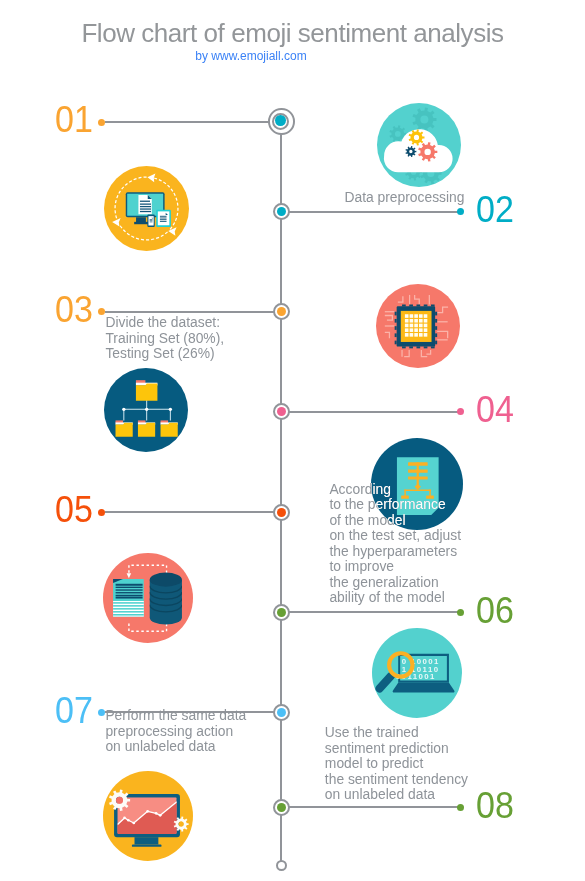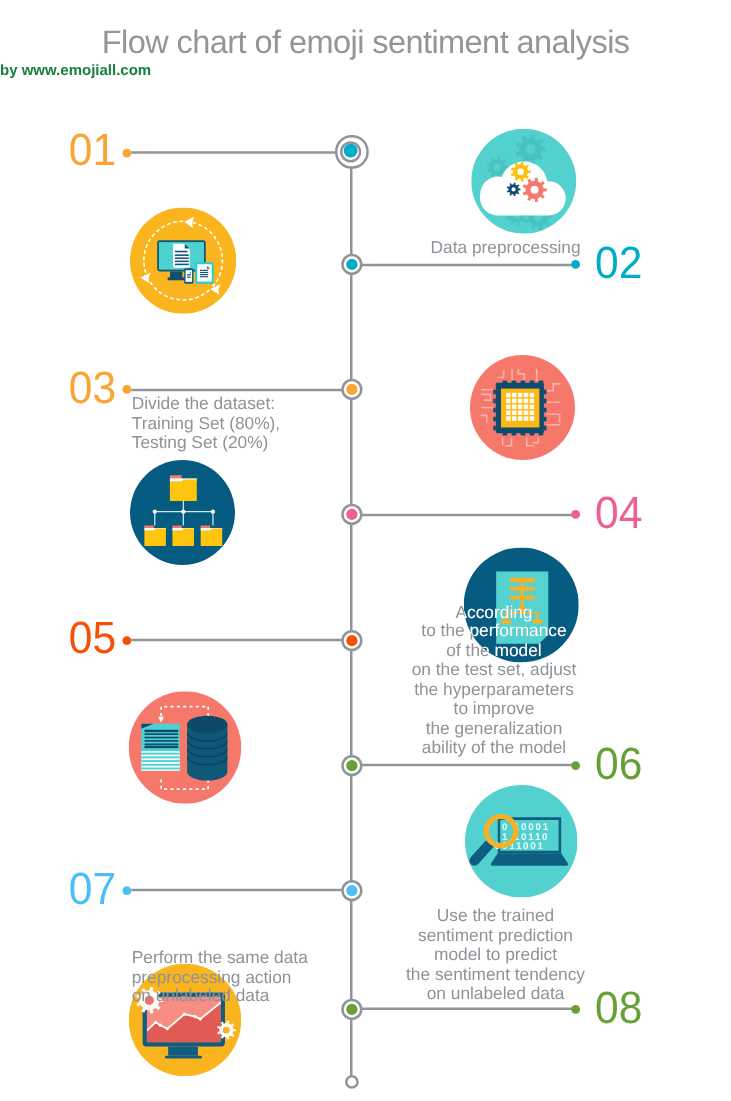--- a/index.html
+++ b/index.html
@@ -2,35 +2,35 @@
 <html><head>
 <meta charset="utf-8">
 <title>Flow chart of emoji sentiment analysis</title>
 <style>
   html,body{margin:0;padding:0;background:#fff;}
   body{width:585px;height:881px;font-family:"Liberation Sans",sans-serif;overflow:hidden;}
   .page{position:absolute;left:0;top:0;width:585px;height:881px;overflow:hidden;background:#fff;}
 
   .title{position:absolute;left:0;top:18px;width:585px;text-align:center;
          color:#939699;font-size:26px;font-weight:400;letter-spacing:-0.45px;}
-  .byline{position:absolute;left:0;top:49px;width:502px;text-align:left;
-          color:#15803d;font-size:12px;font-weight:bold;}
+  .byline{position:absolute;left:0;top:49px;width:502px;text-align:center;
+          color:#3b82f6;font-size:12px;}
 
   .vline{position:absolute;left:279.8px;width:2.1px;background:#919499;}
   .hline{position:absolute;height:2px;background:#919499;}
 
   .num{position:absolute;font-size:36.2px;font-weight:400;line-height:1;
        white-space:nowrap;transform:scaleX(0.94);transform-origin:left top;}
   .num.l{transform-origin:left top;}
   .num.r{transform-origin:left top;}
 
   .dot{position:absolute;width:7.2px;height:7.2px;border-radius:50%;}
 
   .desc{position:absolute;font-size:13.85px;line-height:15.5px;color:#8e9399;white-space:pre;}
-  .desc.r{text-align:center;}
+  .desc.r{text-align:left;}
 
   .node{position:absolute;border-radius:50%;border:2px solid #919499;background:#fff;
         box-sizing:border-box;}
   .node>i{position:absolute;border-radius:50%;display:block;}
 
   .icon{position:absolute;}
   .icon svg{display:block;}
 </style>
 </head>
 <body>
@@ -331,21 +331,21 @@
   <div class="desc r" style="right:120.5px;top:189.9px">Data preprocessing</div>
   <div class="node" style="left:272.8px;top:203px;width:17px;height:17px;">
     <i style="left:2px;top:2px;width:9px;height:9px;background:#00adc6"></i>
   </div>
 
   <div class="hline" style="left:104.5px;top:310.5px;width:176px"></div>
   <div class="dot" style="left:97.9px;top:308px;background:#faa431"></div>
   <div class="num l" style="left:55.2px;top:291.7px;color:#faa431">03</div>
   <div class="desc" style="left:105.4px;top:315.4px">Divide the dataset:
 Training Set (80%),
-Testing Set (20%)</div>
+Testing Set (26%)</div>
   <div class="node" style="left:272.8px;top:303px;width:17px;height:17px;">
     <i style="left:2px;top:2px;width:9px;height:9px;background:#faa431"></i>
   </div>
 
   <div class="hline" style="left:281px;top:410.5px;width:176.5px"></div>
   <div class="dot" style="left:456.5px;top:408px;background:#ef6090"></div>
   <div class="num r" style="left:476.4px;top:391.6px;color:#ef6090">04</div>
   <div class="node" style="left:272.8px;top:403px;width:17px;height:17px;">
     <i style="left:2px;top:2px;width:9px;height:9px;background:#ef6090"></i>
   </div>
@@ -378,21 +378,21 @@
 the generalization
 ability of the model</div>
   </div>
   <div class="node" style="left:272.8px;top:603.5px;width:17px;height:17px;">
     <i style="left:2px;top:2px;width:9px;height:9px;background:#67a035"></i>
   </div>
 
   <div class="hline" style="left:104.5px;top:711px;width:176px"></div>
   <div class="dot" style="left:97.9px;top:708.5px;background:#4cbff6"></div>
   <div class="num l" style="left:55.2px;top:692.7px;color:#4cbff6">07</div>
-  <div class="desc" style="left:105.4px;top:758px">Perform the same data
+  <div class="desc" style="left:105.4px;top:708px">Perform the same data
 preprocessing action
 on unlabeled data</div>
   <div class="node" style="left:272.8px;top:703.5px;width:17px;height:17px;">
     <i style="left:2px;top:2px;width:9px;height:9px;background:#4cbff6"></i>
   </div>
 
   <div class="hline" style="left:281px;top:806px;width:176.5px"></div>
   <div class="dot" style="left:456.5px;top:803.5px;background:#67a035"></div>
   <div class="num r" style="left:476.4px;top:787.6px;color:#67a035">08</div>
   <div class="desc r" style="right:117px;top:725.3px">Use the trained

